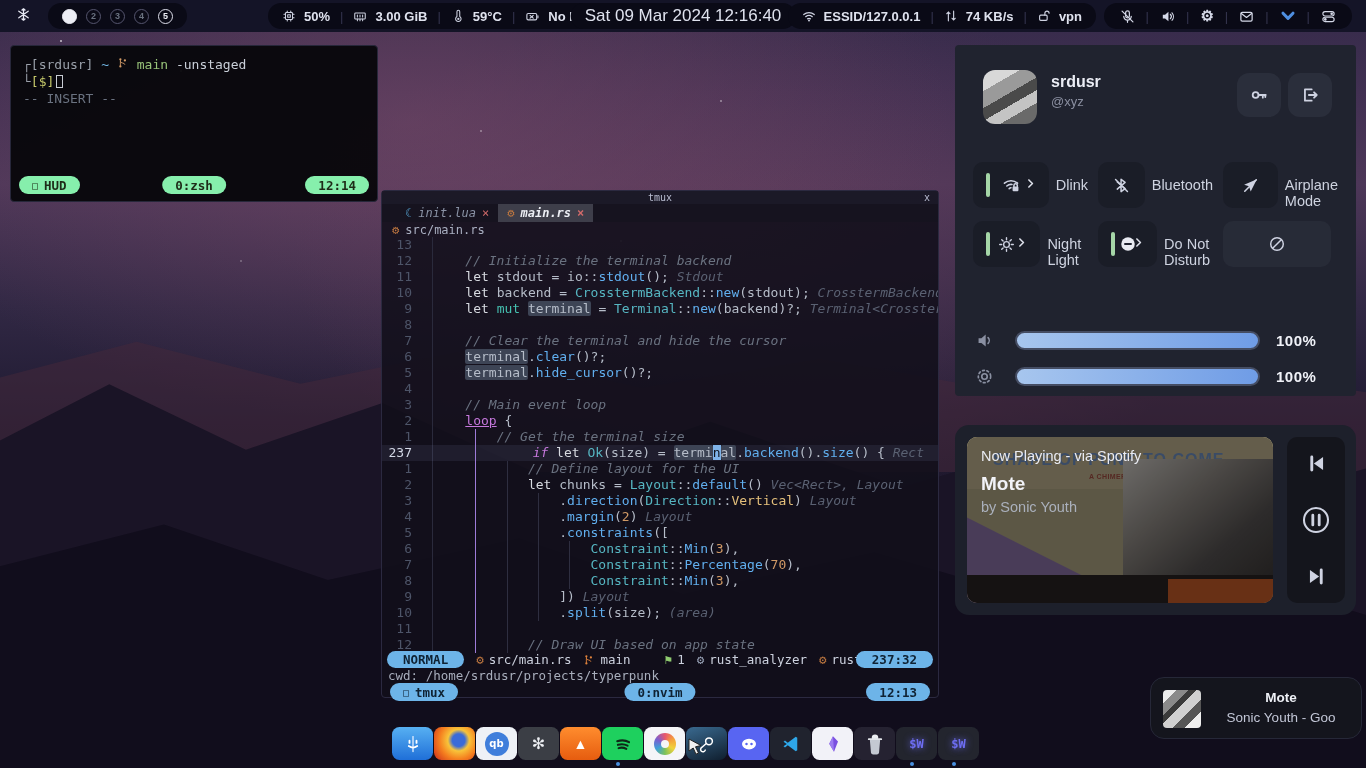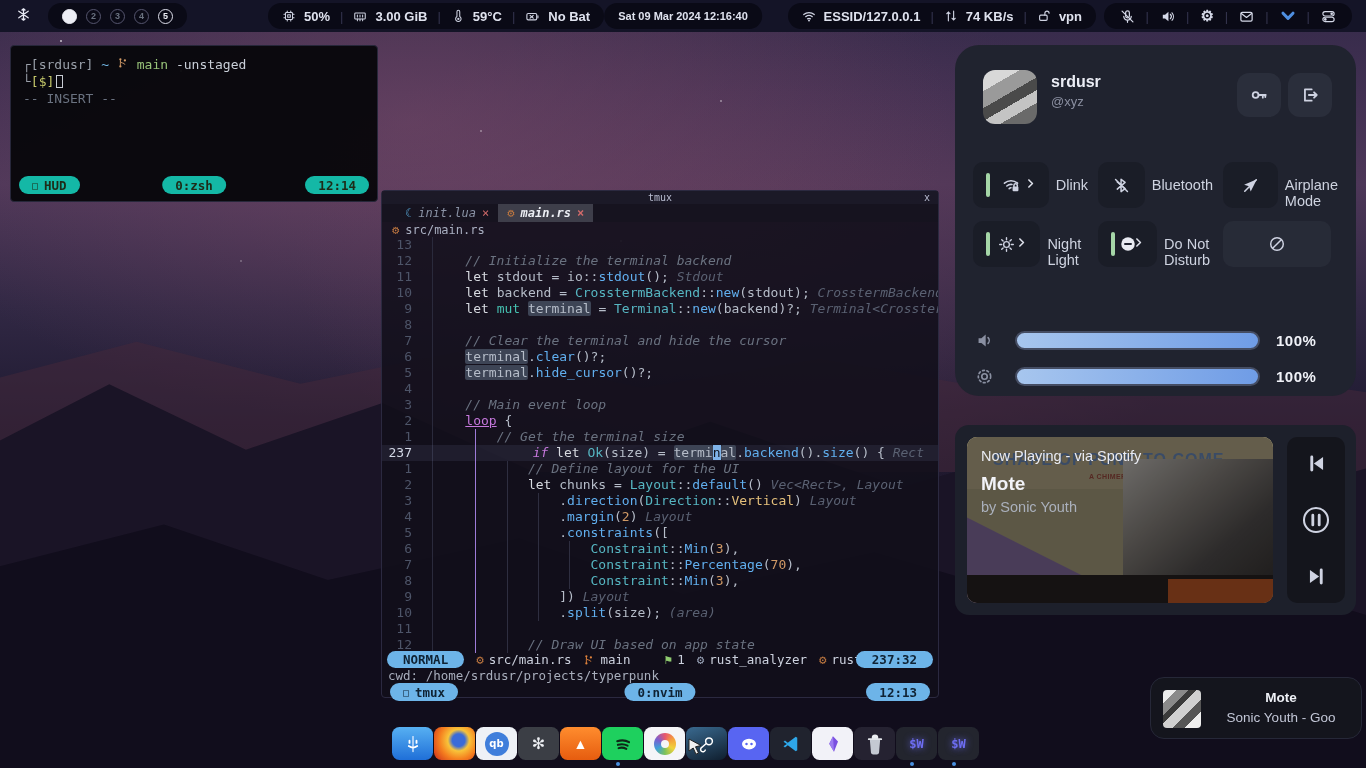--- a/index.html
+++ b/index.html
@@ -20,34 +20,34 @@
   
   #topbar { position:absolute; left:0; top:0; width:1366px; height:32px; background:#141427; }
   .pill { position:absolute; top:3px; height:26px; background:#0a0a16; border-radius:13px; display:flex; align-items:center; padding:0 14px; gap:8px; color:#dfe2ee; font-size:13px; font-weight:600; }
   .sep::before { content:"|"; color:#34344e; font-weight:400; padding:0 2px; }
   #logo { position:absolute; left:16px; top:7px; color:#e9ebf5; }
   #ws-pill { left:48px; gap:9px; }
   .ws { width:15px; height:15px; border-radius:50%; display:flex; align-items:center; justify-content:center; font-size:9px; color:#8a8aa0; border:1.5px solid #55556e; cursor:default;}
   .ws.filled { background:#ecedf4; border-color:#ecedf4; color:transparent; }
   .ws.active { border-color:#dddeea; color:#ecedf4; font-weight:700;}
   #stats-pill { left:268px; }
-  #clock-pill { left:50%; transform:translateX(-50%); font-weight:700; font-size:11px;}
+  #clock-pill { left:50%; transform:translateX(-50%); font-weight:400; font-size:17px;}
   #net-pill { right:270px; }
   #tray-pill { right:14px; gap:7px; }
   .ico { display:inline-flex; align-items:center; color:#cfd3e2; }
   .tray-btn { display:inline-flex; padding:0 2px; color:#d5d9e8; cursor:pointer;}
   .blue { color:#4f8fe0; }
 
   
   #term { position:absolute; left:10px; top:45px; width:368px; height:157px; background:rgba(6,6,10,.94); border:1px solid #27273a; border-radius:4px; font-family:"DejaVu Sans Mono",monospace; font-size:13px; line-height:17px; color:#c9cfd8; padding:10px 12px; }
   .gry { color:#9aa0aa; } .cyn { color:#6fb3e0; } .grn { color:#98c379; } .ylw { color:#c5c86a; } .dim { color:#6a7280; }
   .hcur { display:inline-block; width:7px; height:13px; border:1px solid #c8ccd4; vertical-align:-2px; margin-left:2px; }
   .tstatus { position:absolute; left:0; right:0; bottom:7px; height:18px; }
   .spill { position:absolute; height:18px; border-radius:9px; display:flex; align-items:center; padding:0 13px; font-size:12.5px; font-weight:700; font-family:"DejaVu Sans Mono",monospace; cursor:pointer;}
-  .g-pill { background:#14b8a6; color:#1e2b18; }
+  .g-pill { background:#86efac; color:#1e2b18; }
   .b-pill { background:#6db4e8; color:#0f2233; }
   .sq::before { content:"□"; font-size:10px; margin-right:6px; }
 
   
   #editor { position:absolute; left:381px; top:190px; width:558px; height:508px; background:rgba(17,15,26,.88); border:1px solid #2b2940; border-radius:4px; font-family:"DejaVu Sans Mono",monospace; }
   #ed-title { position:absolute; left:0; top:0; right:0; height:13px; background:rgba(28,26,40,.85); color:#b9bdd1; font-size:10px; text-align:center; line-height:13px; }
   #ed-close { position:absolute; right:8px; top:0; cursor:pointer; }
   #tabbar { position:absolute; left:0; top:13px; right:0; height:18px; background:rgba(22,20,32,.92); display:flex; align-items:stretch; padding-left:14px; }
   .tab { display:flex; align-items:center; gap:6px; padding:0 9px; font-size:12px; font-style:italic; color:#8a93a6; cursor:pointer;}
   .tab .ti { font-style:normal; }
@@ -71,21 +71,21 @@
   .guide.purple { background:#9d7bd8; }
   #ed-status { position:absolute; left:5px; right:5px; top:460px; height:17px; display:flex; align-items:center; gap:12px; font-size:12.5px; color:#ccd1de; }
   .mode-pill,.pos-pill { background:#6db4e8; color:#0f2233; border-radius:9px; height:17px; display:flex; align-items:center; padding:0 16px; font-weight:700; }
   .pos-pill { position:absolute; right:0; }
   .st-item { display:flex; align-items:center; gap:5px; }
   .rusty { color:#c07840; } .gear { color:#9aa4b8; } .flag { color:#8fca6f; }
   #ed-cwd { position:absolute; left:6px; top:477px; font-size:12.5px; color:#a8aebc; }
   #ed-tmux { position:absolute; left:0; right:0; top:492px; height:17px; }
 
   
-  #panel { position:absolute; left:955px; top:45px; width:401px; height:351px; background:#20232f; border-radius:24px; }
+  #panel { position:absolute; left:955px; top:45px; width:401px; height:351px; background:#20232f; border-radius:4px; }
   #avatar { position:absolute; left:28px; top:25px; width:54px; height:54px; border-radius:12px;
     background:linear-gradient(150deg,#d8d8d8 0%,#d8d8d8 25%,#9a9a9a 25%,#9a9a9a 45%,#4a4a4a 45%,#4a4a4a 60%,#c4c4c4 60%,#c4c4c4 75%,#6a6a6a 75%); }
   #u-name { position:absolute; left:96px; top:28px; font-size:16px; font-weight:700; color:#ebedf5; }
   #u-handle { position:absolute; left:96px; top:49px; font-size:13px; color:#8a8fa0; }
   .act-btn { position:absolute; top:28px; width:44px; height:44px; border-radius:12px; background:#2a2e3b; display:flex; align-items:center; justify-content:center; color:#e8eaf2; cursor:pointer; }
   #btn-key { left:282px; } #btn-logout { left:333px; }
   #toggles { position:absolute; left:18px; top:117px; display:grid; grid-template-columns:115px 115px 115px; column-gap:10px; row-gap:13px; }
   .tg-cell { display:flex; align-items:center; gap:7px; }
   .tg-tile { width:115px; height:46px; border-radius:10px; background:#1a1d27; position:relative; display:flex; align-items:center; justify-content:center; color:#e6e8f0; cursor:pointer; }
   .tg-tile.lighter { background:#272b37; color:#8a8fa0; }

